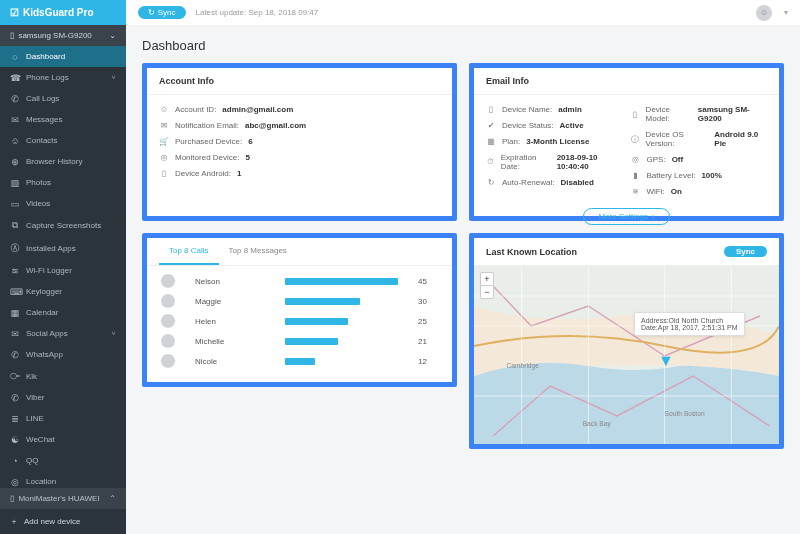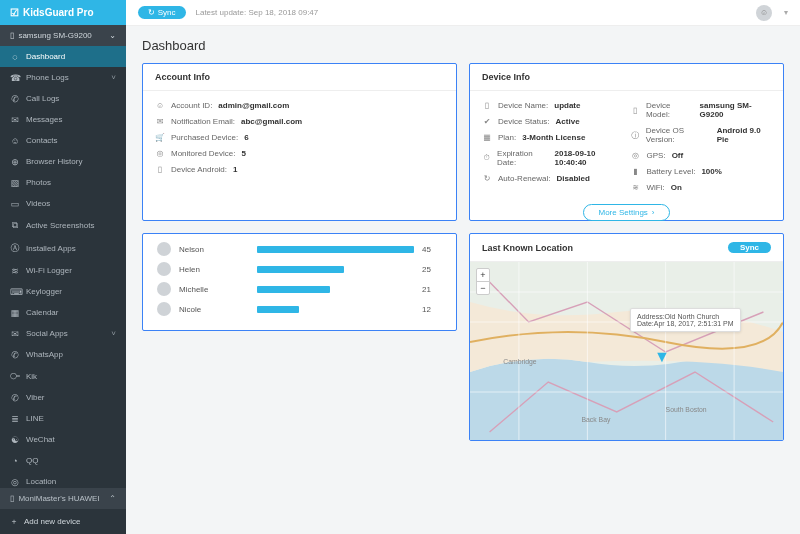--- a/index.html
+++ b/index.html
@@ -17,35 +17,35 @@
 .add-dev{padding:7px 10px;display:flex;align-items:center;gap:6px;font-size:8px;color:#cfd6db}
 .main{flex:1;background:#f3f5f6;display:flex;flex-direction:column}
 .topbar{background:#fff;height:26px;display:flex;align-items:center;padding:0 12px;gap:10px;border-bottom:1px solid #eee}
 .sync-btn{background:#2fb6e6;color:#fff;border-radius:10px;padding:2px 10px;font-size:8px;display:flex;align-items:center;gap:3px;cursor:pointer}
 .last-up{color:#999;font-size:8px}
 .avatar-top{margin-left:auto;width:16px;height:16px;border-radius:50%;background:#d0d4d8;display:flex;align-items:center;justify-content:center;color:#888}
 .content{padding:8px 16px 12px 16px;overflow:hidden}
 .page-title{font-size:13px;color:#333;margin:4px 0 10px 0}
 .grid{display:flex;gap:12px}
 .col{flex:1;display:flex;flex-direction:column;gap:12px}
-.card{background:#fff;border:1px solid #3b82f6;border-radius:2px}
+.card{background:#fff;border:5px solid #3b82f6;border-radius:2px}
 .card-head{padding:8px 12px;font-size:9px;font-weight:600;border-bottom:1px solid #eee;display:flex;align-items:center;justify-content:space-between}
 .card-body{padding:10px 12px}
 .info-row{display:flex;align-items:center;gap:6px;font-size:8px;color:#666;margin-bottom:7px}
 .info-row b{color:#333;font-weight:600}
 .info-row .ii{width:10px;text-align:center;color:#888}
 .dcols{display:flex;gap:8px}
 .dcol{flex:1}
 .more-btn{border:1px solid #2fb6e6;color:#2fb6e6;border-radius:12px;padding:3px 14px;font-size:8px;cursor:pointer;display:inline-flex;align-items:center;gap:4px;margin:4px auto 2px auto}
 .more-wrap{text-align:center;margin-top:1px}
 .tabs{display:flex;border-bottom:1px solid #eee;padding:0 12px}
 .tab{padding:8px 10px;font-size:8px;color:#888;cursor:pointer}
 .tab.active{color:#2fb6e6;border-bottom:2px solid #2fb6e6}
 .calls{padding:8px 14px}
-.call-row{display:flex;align-items:center;gap:8px;margin-bottom:6px}
+.call-row{display:flex;align-items:center;gap:20px;margin-bottom:6px}
 .call-av{width:14px;height:14px;border-radius:50%;background:#cfd3d7}
 .call-name{width:70px;font-size:8px;color:#555}
 .bar-wrap{flex:1;height:7px;background:transparent;position:relative}
 .bar{height:7px;background:#2fb6e6;border-radius:1px}
 .call-val{width:20px;text-align:left;font-size:8px;color:#555}
 .map-card .card-body{padding:0;position:relative;height:178px}
 .map{position:absolute;inset:0;overflow:hidden}
 .map svg{width:100%;height:100%}
 .zoom{position:absolute;left:6px;top:6px;width:14px;background:#fff;border:1px solid #ccc;border-radius:2px;font-size:9px;text-align:center;line-height:12px}
 .zoom div{border-bottom:1px solid #ccc;cursor:pointer}
@@ -99,21 +99,21 @@
         <div class="nav-item">
           <span class="ico">▧</span>
           <span>Photos</span>
         </div>
         <div class="nav-item">
           <span class="ico">▭</span>
           <span>Videos</span>
         </div>
         <div class="nav-item">
           <span class="ico">⧉</span>
-          <span>Active Screenshots</span>
+          <span>Capture Screenshots</span>
         </div>
         <div class="nav-item">
           <span class="ico">Ⓐ</span>
           <span>Installed Apps</span>
         </div>
         <div class="nav-item">
           <span class="ico">≋</span>
           <span>Wi-Fi  Logger</span>
         </div>
         <div class="nav-item">
@@ -214,28 +214,40 @@
                 </div>
                 <div class="info-row">
                   <span class="ii">▯</span>
                   <span>Device Android:</span> 
                   <b>1</b>
                 </div>
               </div>
           </div>
 
           <div class="card">
+            <div class="tabs">
+              <div class="tab active">Top 8 Calls</div>
+              <div class="tab">Top 8 Messages</div>
+            </div>
             <div class="calls" id="calls">
                 <div class="call-row">
                   <div class="call-av"></div>
                   <div class="call-name">Nelson</div>
                   <div class="bar-wrap">
                     <div class="bar" style="width:100%"></div>
                   </div>
                   <div class="call-val">45</div>
+                </div>
+                <div class="call-row">
+                  <div class="call-av"></div>
+                  <div class="call-name">Maggie</div>
+                  <div class="bar-wrap">
+                    <div class="bar" style="width:66.66666666666666%"></div>
+                  </div>
+                  <div class="call-val">30</div>
                 </div>
                 <div class="call-row">
                   <div class="call-av"></div>
                   <div class="call-name">Helen</div>
                   <div class="bar-wrap">
                     <div class="bar" style="width:55.55555555555556%"></div>
                   </div>
                   <div class="call-val">25</div>
                 </div>
                 <div class="call-row">
@@ -254,29 +266,29 @@
                   </div>
                   <div class="call-val">12</div>
                 </div>
               </div>
           </div>
         </div>
 
         <div class="col">
           <div class="card" style="height:158px">
             <div class="card-head">
-                <span>Device Info</span>
+                <span>Email Info</span>
               </div>
             <div class="card-body">
               <div class="dcols">
                 <div class="dcol" id="dev-left">
                     <div class="info-row">
                       <span class="ii">▯</span>
                       <span>Device Name:</span> 
-                      <b>update</b>
+                      <b>admin</b>
                     </div>
                     <div class="info-row">
                       <span class="ii">✔</span>
                       <span>Device Status:</span> 
                       <b>Active</b>
                     </div>
                     <div class="info-row">
                       <span class="ii">▦</span>
                       <span>Plan:</span> 
                       <b>3-Month License</b>

